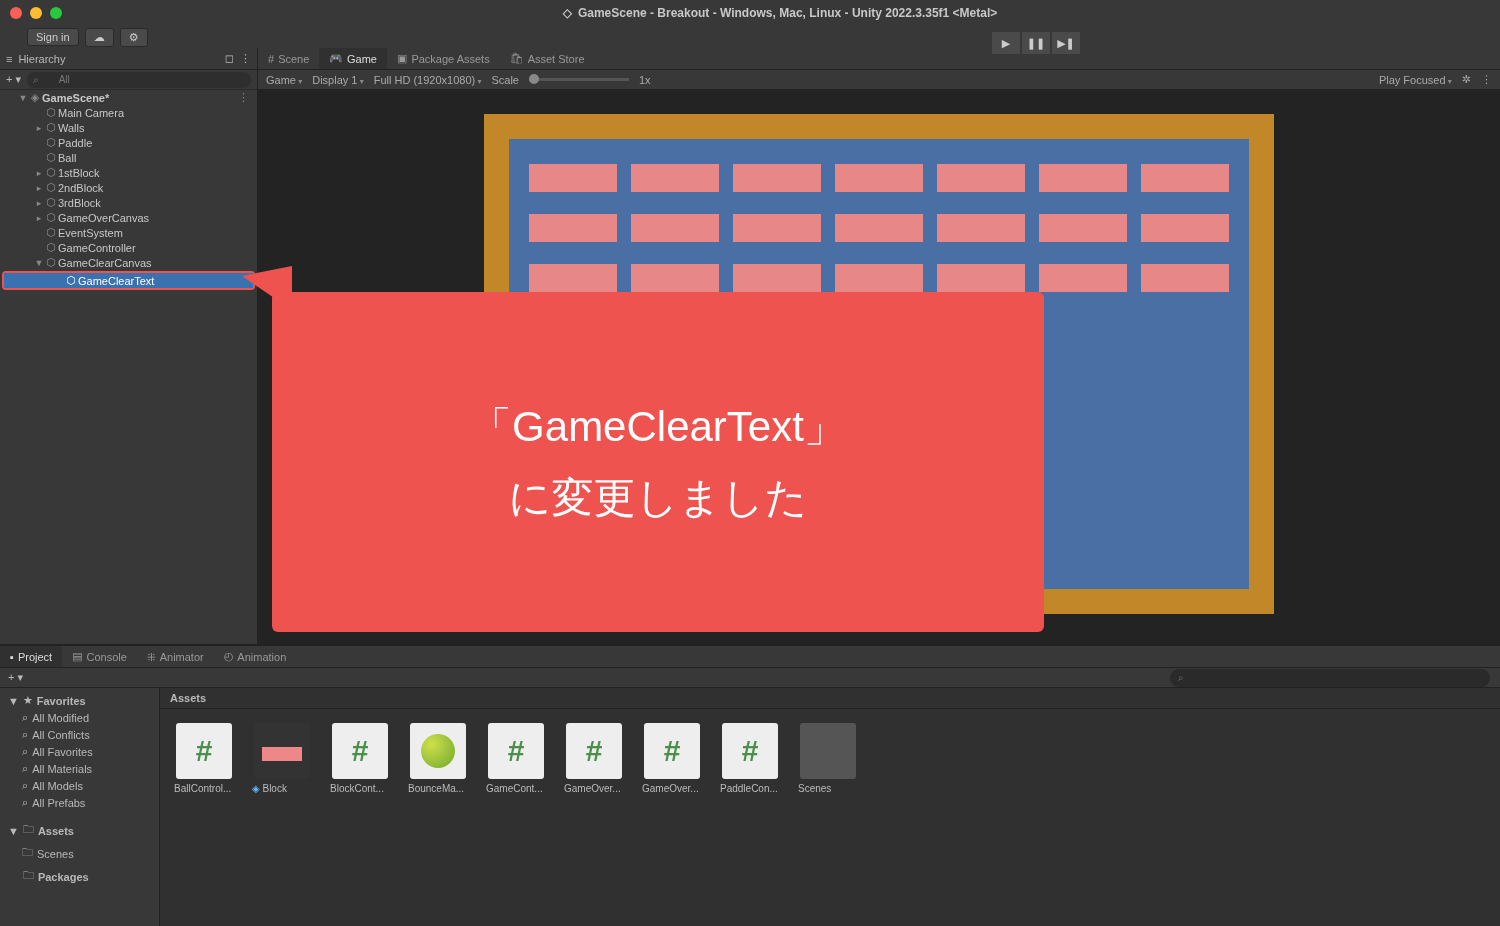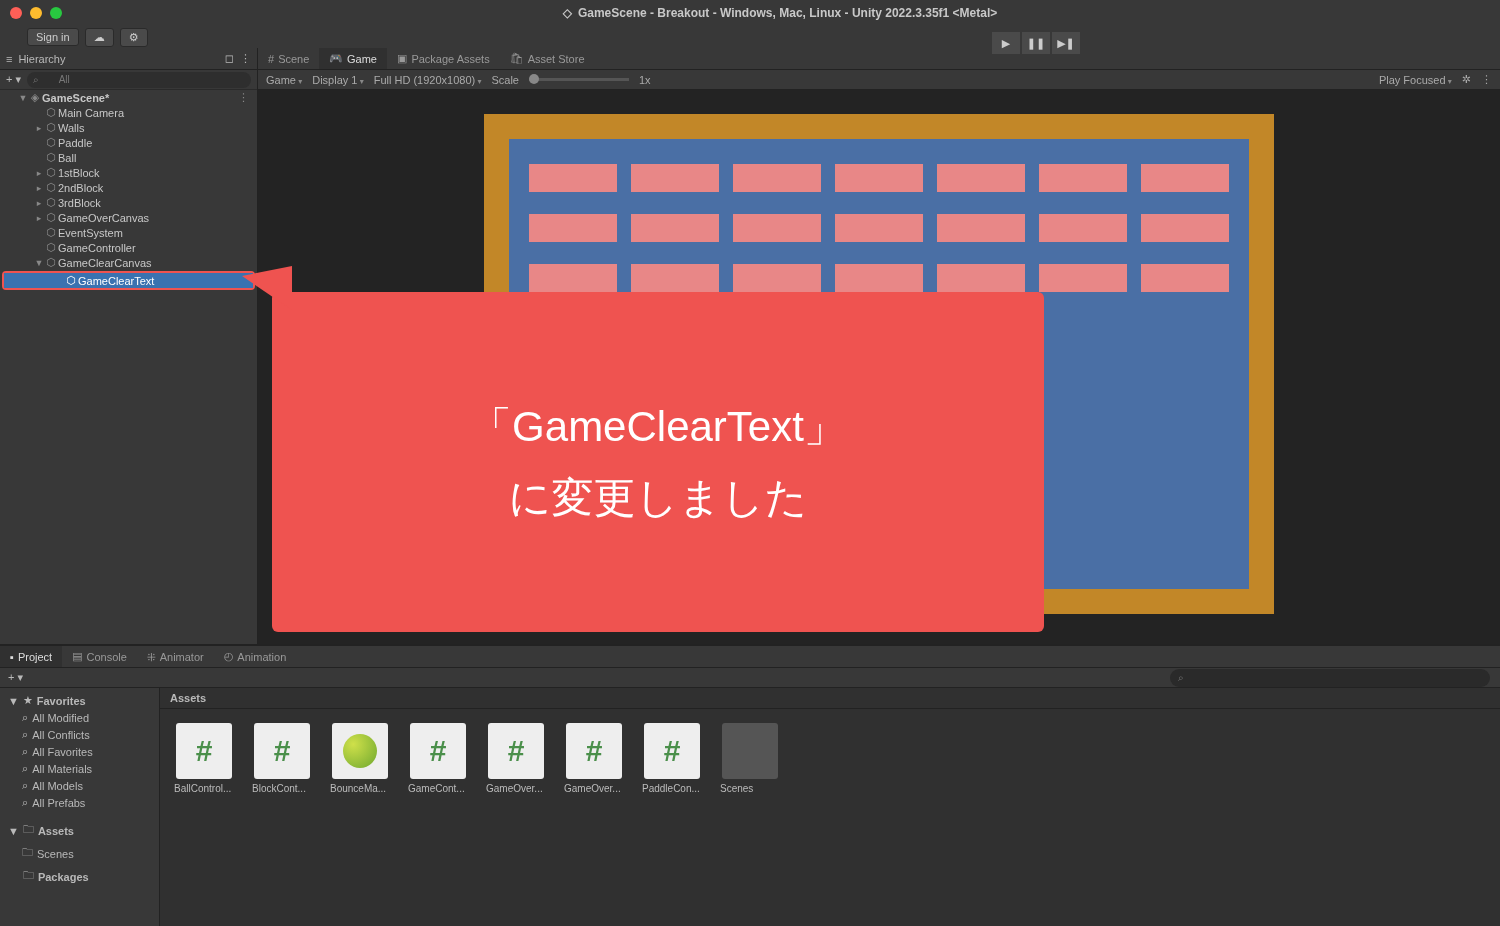--- a/index.html
+++ b/index.html
@@ -321,20 +321,26 @@
         </div>
     </div>
     <div class="assetcol">
       <div class="apath"><b>Assets</b></div>
       <div class="assetgrid" id="assetgrid">
           <div class="asset">
             <div class="athumb">#</div>
             <div class="alabel">BallControl...</div>
           </div>
           <div class="asset">
+            <div class="athumb" style="background:#333">
+              <div style="width:40px;height:14px;background:#e88;margin-top:6px"></div>
+            </div>
+            <div class="alabel"><span style="color:#6bf">◈</span> Block</div>
+          </div>
+          <div class="asset">
             <div class="athumb">#</div>
             <div class="alabel">BlockCont...</div>
           </div>
           <div class="asset">
             <div class="athumb" style="background:#eee">
               <div style="width:34px;height:34px;border-radius:50%;background:radial-gradient(circle at 30% 30%,#cfe04a,#6fa82f)"></div>
             </div>
             <div class="alabel">BounceMa...</div>
           </div>
           <div class="asset">

